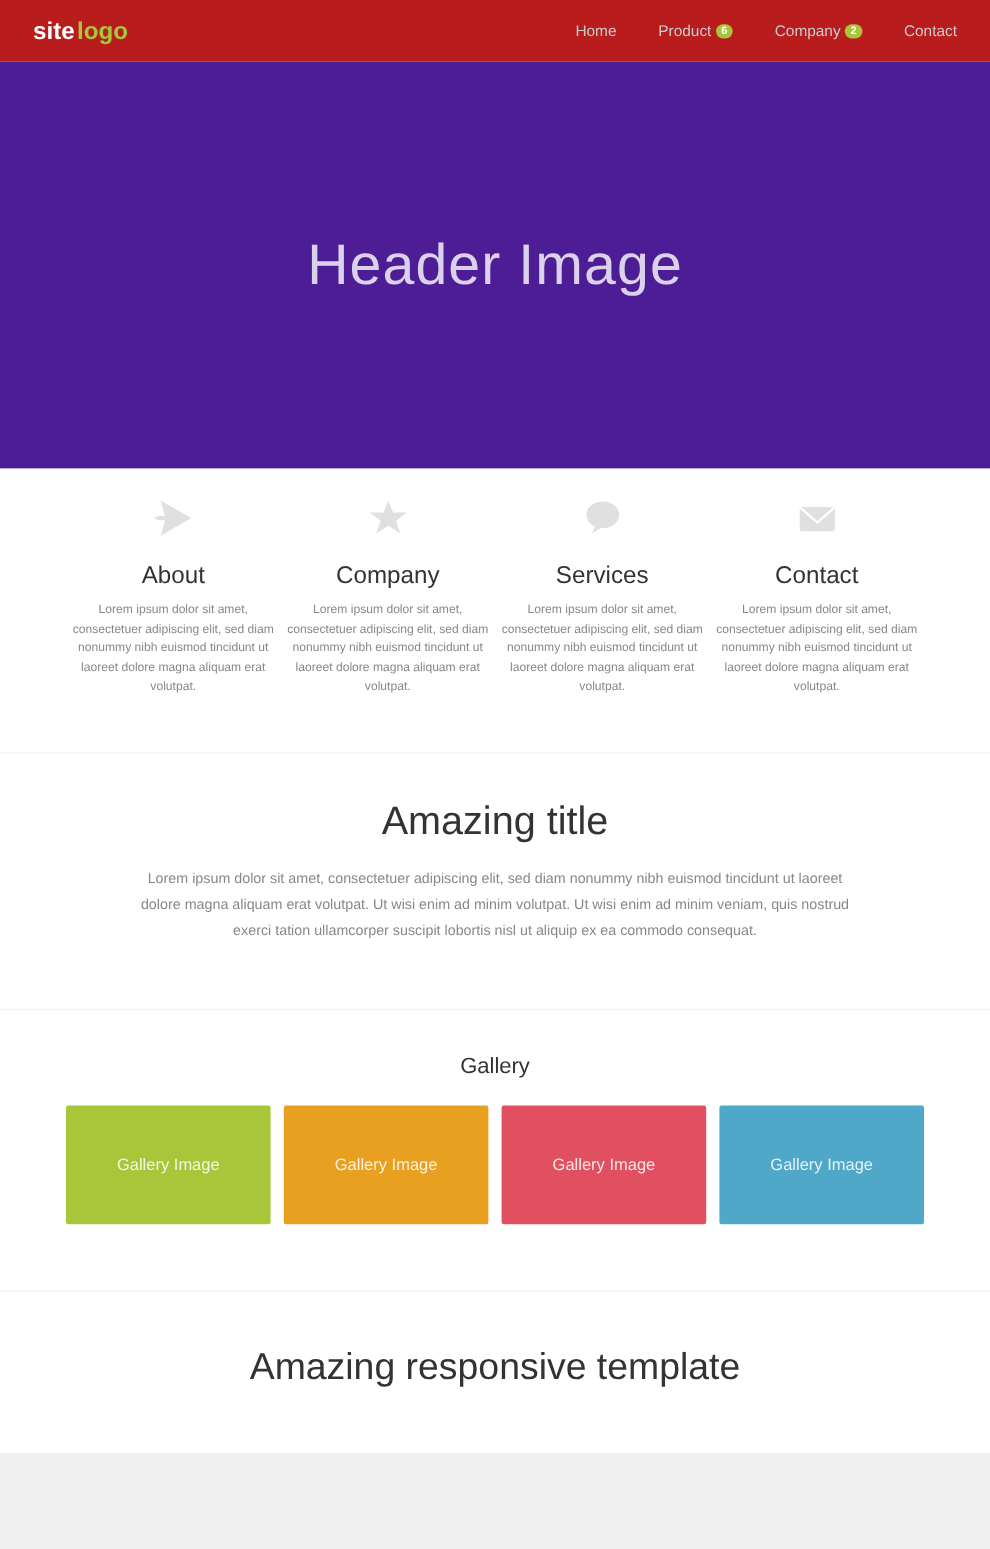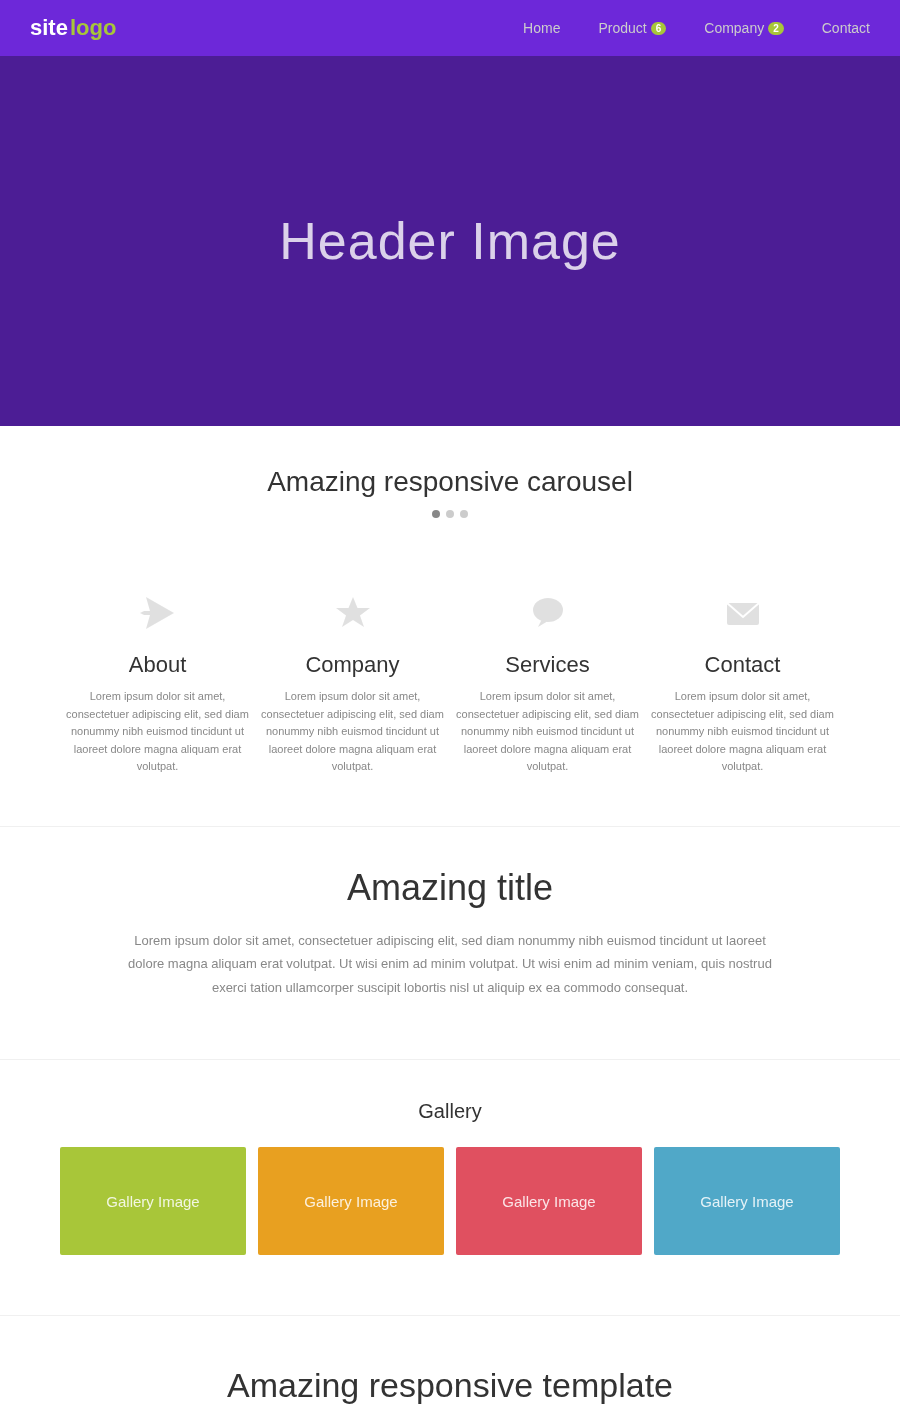--- a/index.html
+++ b/index.html
@@ -1,20 +1,20 @@
 <!DOCTYPE html>
 <html><head>
   <meta charset="utf-8">
   <style>
     * { margin: 0; padding: 0; box-sizing: border-box; }
     body { font-family: 'Arial', sans-serif; background: #f0f0f0; width: 900px; }
 
     
     .navbar {
-      background: #6d28d9;
+      background: #b91c1c;
       display: flex;
       align-items: center;
       justify-content: space-between;
       padding: 0 30px;
       height: 56px;
     }
     .logo {
       display: flex;
       align-items: center;
       gap: 2px;
@@ -225,28 +225,20 @@
     </a>
   </div>
 </nav>
 
 <div class="hero">
   <h1 class="hero-text">Header Image</h1>
 </div>
 
 <div class="main-content">
 
-  <div class="carousel-section">
-    <h2 class="section-title">Amazing responsive carousel</h2>
-    <div class="carousel-dots">
-      <div class="dot active"></div>
-      <div class="dot"></div>
-      <div class="dot"></div>
-    </div>
-  </div>
 
   <div class="features-grid">
 
     <div class="feature-item">
       <div class="feature-icon">
         <svg viewBox="0 0 40 40" class="icon-plane" fill="#888">
           <path d="M36 20L8 4l4 14H6l-4 2 4 2h6l-4 14z"></path>
         </svg>
       </div>
       <h3 class="feature-title">About</h3>

